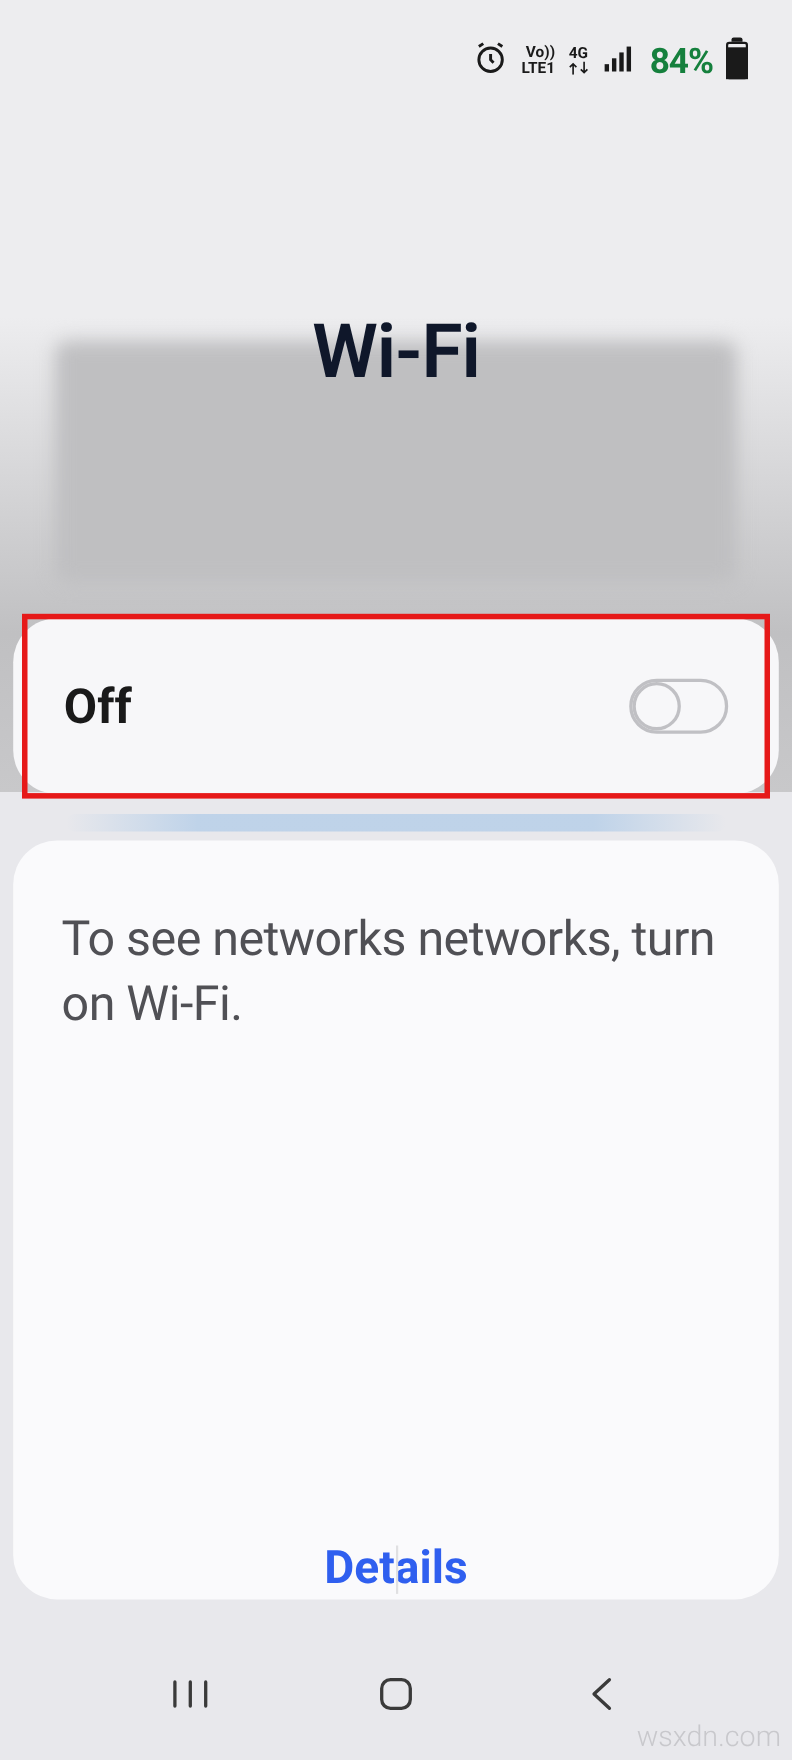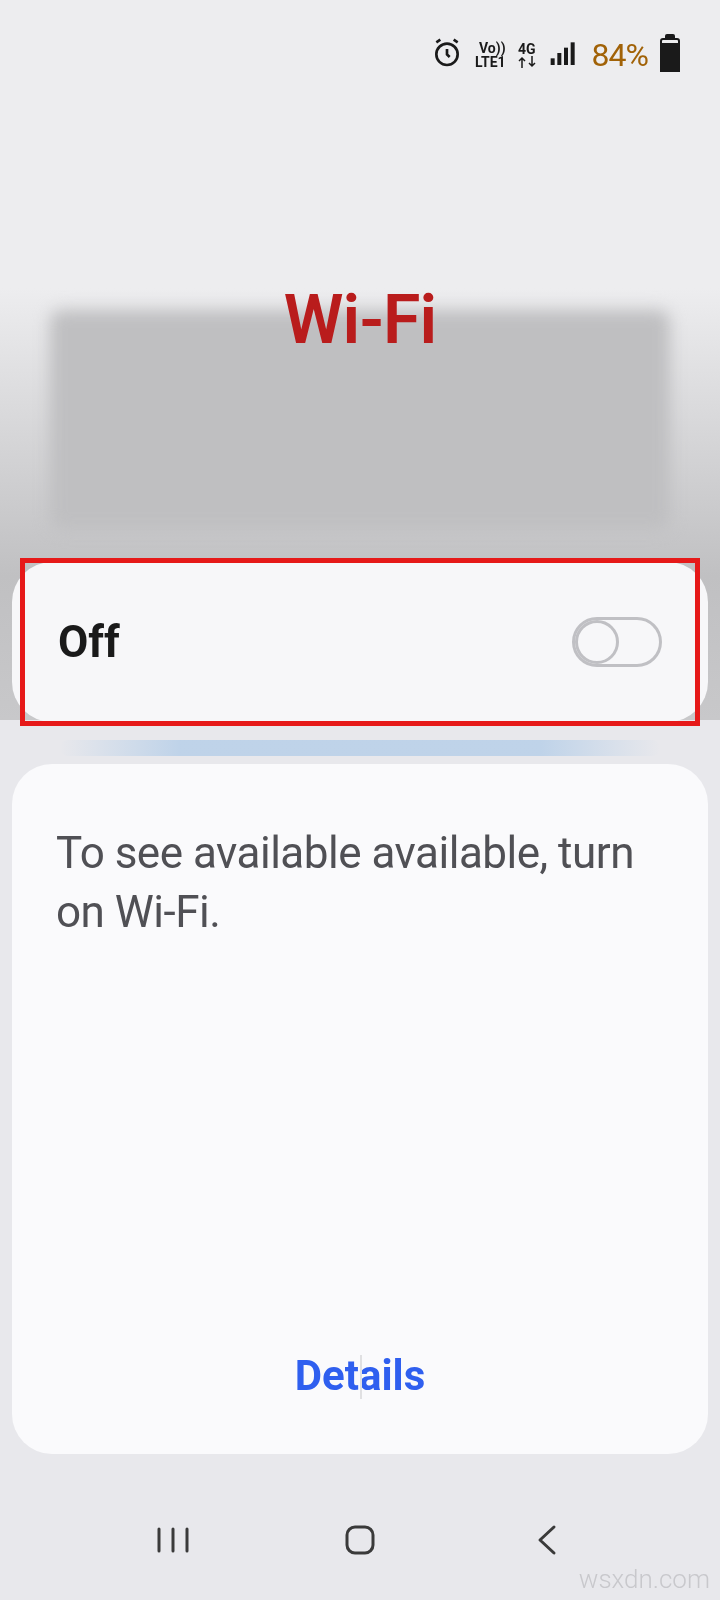--- a/index.html
+++ b/index.html
@@ -58,22 +58,22 @@
       font-weight: 700;
       line-height: 1;
       color: #1a1a1a;
     }
     .status-text-block .row {
       display: flex;
       gap: 2px;
     }
     .status-battery-text {
       font-size: 32px;
-      font-weight: 400;
-      color: #a16207;
+      font-weight: 700;
+      color: #15803d;
       letter-spacing: -1px;
     }
     .status-battery-icon {
       width: 20px;
       height: 34px;
       position: relative;
     }
     .status-battery-icon::before {
       content: '';
       position: absolute;
@@ -101,21 +101,21 @@
       border: 2px solid #1a1a1a;
       border-radius: 3px;
     }
     .page-title {
       position: absolute;
       top: 280px;
       width: 100%;
       text-align: center;
       font-size: 68px;
       font-weight: 600;
-      color: #b91c1c;
+      color: #0f172a;
       z-index: 5;
       letter-spacing: -1px;
     }
     .toggle-card {
       position: absolute;
       top: 562px;
       left: 12px;
       width: 696px;
       height: 160px;
       background: #f7f7f9;
@@ -185,21 +185,20 @@
     }
     .info-text {
       font-size: 44px;
       font-weight: 400;
       color: #505055;
       line-height: 1.35;
       letter-spacing: -0.5px;
     }
     .button-row {
       margin-top: auto;
-      padding-bottom: 50px;
       display: flex;
       width: 100%;
       position: relative;
     }
     .button-row::before {
       content: '';
       position: absolute;
       left: 50%;
       top: 8px;
       width: 2px;
@@ -297,21 +296,21 @@
 <div class="toggle-card">
   <span class="toggle-label">Off</span>
   <span class="toggle-switch">
     <span class="toggle-knob"></span>
   </span>
 </div>
 
 <div class="highlight-box"></div>
 
 <div class="info-card">
-  <div class="info-text">To see available available, turn on Wi-Fi.</div>
+  <div class="info-text">To see networks networks, turn on Wi-Fi.</div>
   <div class="button-row">
     <div class="action-button">Details</div>
   </div>
 </div>
 
 <div class="nav-bar">
   <div class="nav-button">
     <svg width="36" height="30" viewBox="0 0 36 30">
       <line x1="4" y1="4" x2="4" y2="26" stroke="#3a3a3a" stroke-width="3" stroke-linecap="round"></line>
       <line x1="18" y1="4" x2="18" y2="26" stroke="#3a3a3a" stroke-width="3" stroke-linecap="round"></line>

